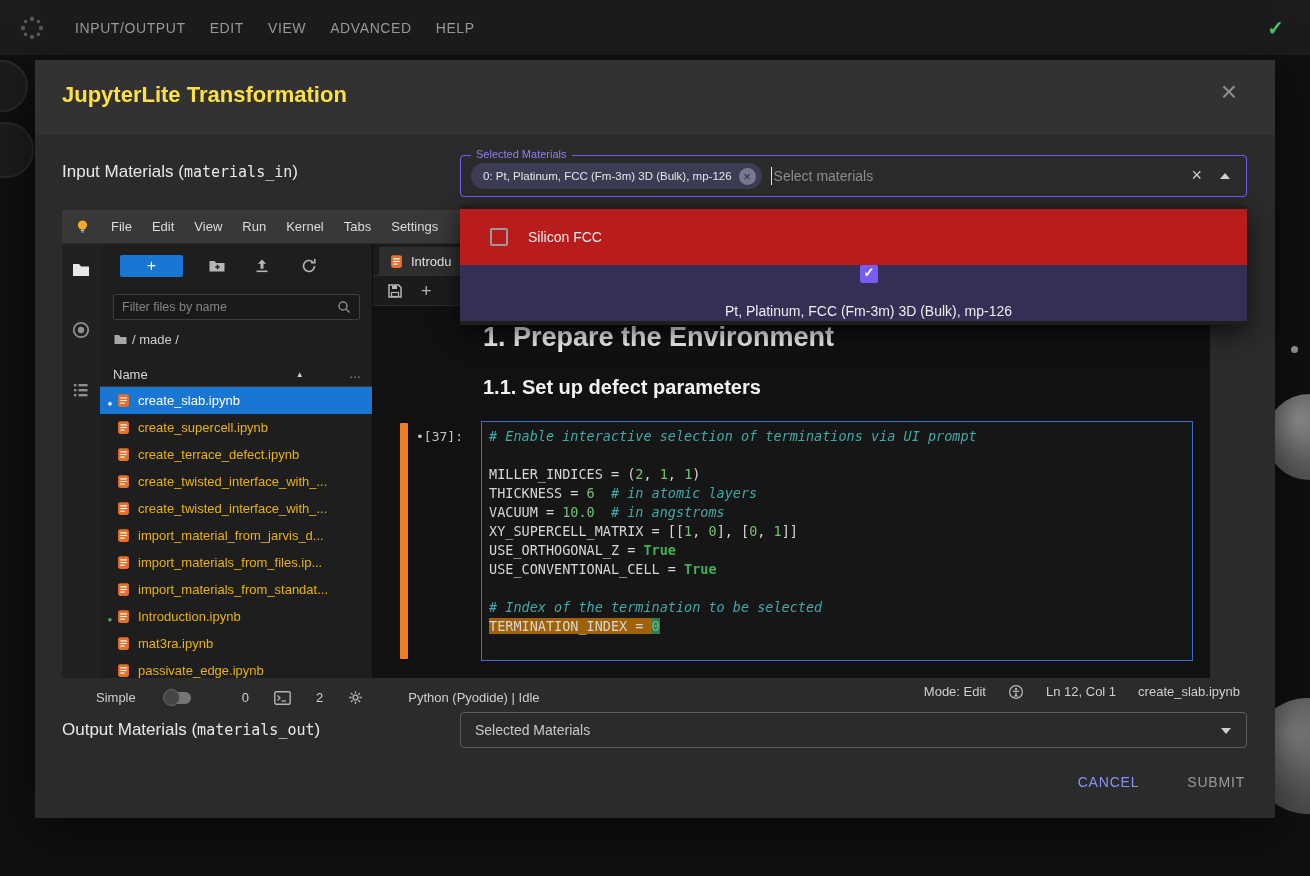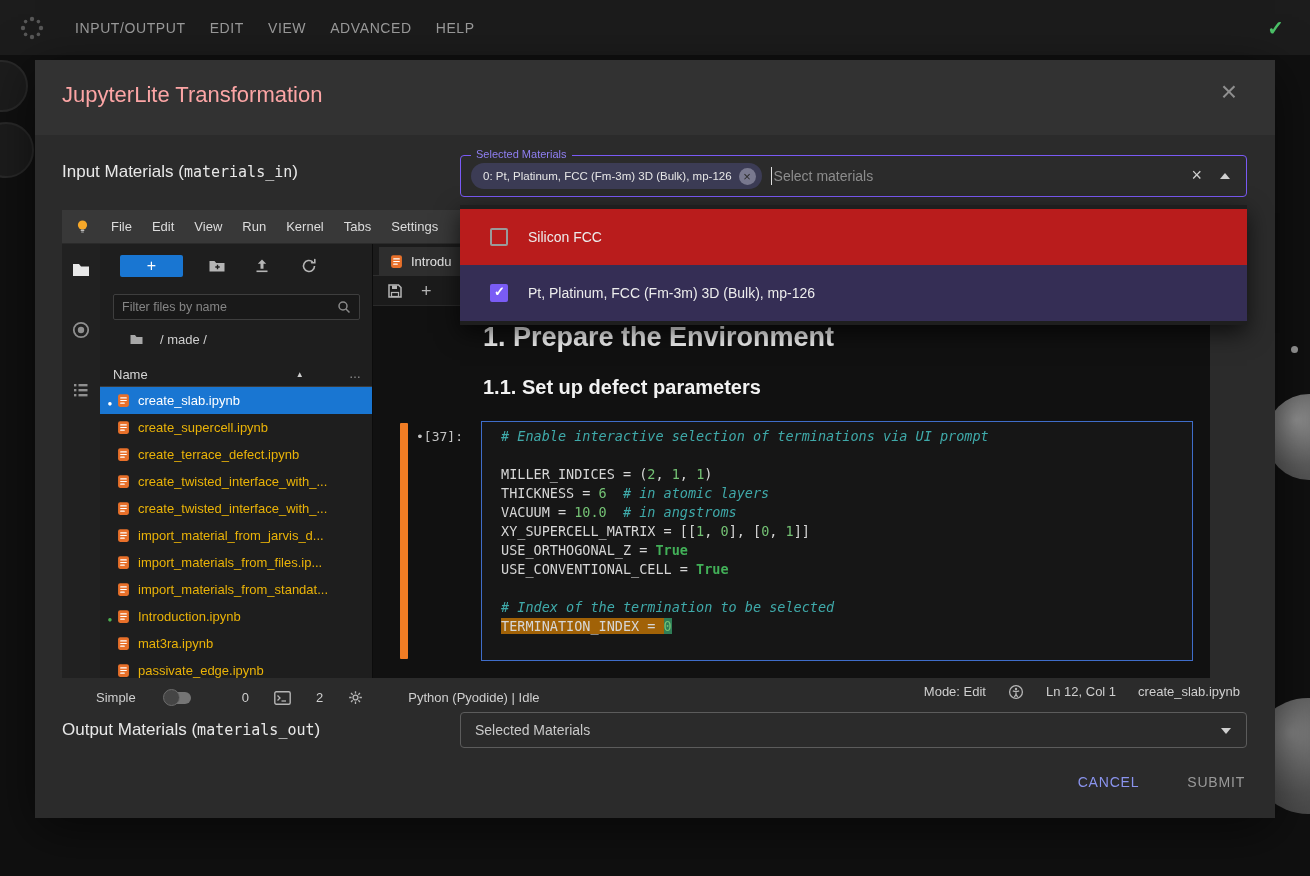--- a/index.html
+++ b/index.html
@@ -26,21 +26,21 @@
         background:radial-gradient(circle at 35% 30%, #c9c9c9, #808080 55%, #5f5f5f); }
   .dot-sm { position:absolute; left:1291px; top:346px; width:7px; height:7px; border-radius:50%;
             background:#ededed; z-index:1; }
   .overlay { position:absolute; left:0; top:55px; width:100%; height:821px;
              background:rgba(0,0,0,.35); z-index:2; }
 
   
   .modal { position:absolute; left:35px; top:60px; width:1240px; height:758px; background:#2b2b2b;
            z-index:3; box-shadow:0 12px 48px rgba(0,0,0,.55); }
   .modal-header { position:absolute; left:0; top:0; width:100%; height:75px; background:#323232; }
-  .modal-title { position:absolute; left:27px; top:22px; font-size:22px; font-weight:400; color:#fca5a5; }
+  .modal-title { position:absolute; left:27px; top:22px; font-size:22px; font-weight:700; color:#fde047; }
   .modal-close { position:absolute; right:38px; top:18px; font-size:28px; color:#8f8f8f; cursor:pointer; line-height:1; }
 
   .io-label { position:absolute; font-size:17px; color:#e8e8e8; }
   .io-label code { font-family:"DejaVu Sans Mono", monospace; font-size:15px; }
   .in-label { left:27px; top:102px; }
   .out-label { left:27px; top:660px; }
 
   
   .mat-select { position:absolute; left:425px; top:95px; width:787px; height:42px;
                 border:1px solid #7a5af5; border-radius:4px; display:flex; align-items:center;
@@ -59,21 +59,21 @@
              border-left:5px solid transparent; border-right:5px solid transparent;
              border-bottom:6px solid #cfcfcf; }
   .chev-down { position:absolute; right:15px; top:15px; width:0; height:0;
                border-left:5px solid transparent; border-right:5px solid transparent;
                border-top:6px solid #cfcfcf; }
 
   .mat-dropdown { position:absolute; left:425px; top:145px; width:787px; background:#1e1e1e;
                   padding:4px 0; box-shadow:0 8px 22px rgba(0,0,0,.65); z-index:6; }
   .mat-option { height:56px; display:flex; align-items:center; gap:20px; padding-left:30px;
                 background:#b91c1c; cursor:pointer; }
-  .mat-option.selected { background:#352e55; }
+  .mat-option.selected { background:#352e55;flex-direction:column; }
   .cbx { width:18px; height:18px; border:2px solid #9a9a9a; border-radius:2px; flex:none; position:relative; }
   .cbx.checked { border-color:#7a5cf5; background:#7a5cf5; }
   .cbx.checked::after { content:"✓"; position:absolute; left:2px; top:-2px; color:#fff;
                         font-size:13px; font-weight:bold; }
   .mat-option-label { font-size:14px; color:#ededed; }
 
   
   .jlab { position:absolute; left:27px; top:150px; width:1148px; height:468px; background:#111;
           overflow:hidden; z-index:4; }
   .jl-menubar { position:absolute; left:0; top:0; width:100%; height:34px; background:#383838;
@@ -93,21 +93,21 @@
   .fb-new { position:absolute; left:20px; top:11px; width:63px; height:22px; background:#1976d2;
             border:none; border-radius:2px; color:#fff; font-size:16px; line-height:20px; cursor:pointer; }
   .fb-icon { position:absolute; top:13px; color:#b5b5b5; cursor:pointer; }
   .fbi1 { left:108px; } .fbi2 { left:153px; } .fbi3 { left:200px; }
   .fb-filter { position:absolute; left:13px; top:50px; width:247px; height:26px; background:#191919;
                border:1px solid #3e3e3e; border-radius:2px; display:flex; align-items:center; }
   .fb-filter input { flex:1; min-width:0; background:transparent; border:none; outline:none; color:#ddd;
                      font-size:12.5px; padding:0 8px; font-family:"Liberation Sans", sans-serif; }
   .fb-filter input::placeholder { color:#858585; }
   .search-ic { color:#8a8a8a; margin-right:8px; display:flex; }
-  .fb-breadcrumb { position:absolute; left:29px; top:88px; display:flex; align-items:center; gap:16px;
+  .fb-breadcrumb { position:absolute; left:13px; top:88px; display:flex; align-items:center; gap:4px;
                    font-size:13px; color:#cfcfcf; cursor:pointer; }
   .bc-folder { color:#a8a8a8; display:flex; }
   .fb-header { position:absolute; left:0; top:118px; width:100%; height:25px; border-bottom:1px solid #3a3a3a;
                display:flex; align-items:center; padding:0 10px 0 13px; font-size:13px; color:#d6d6d6; cursor:pointer; }
   .sort-caret { font-size:8px; margin-left:148px; color:#cfcfcf; }
   .hdr-dots { margin-left:auto; color:#9a9a9a; font-size:12px; letter-spacing:1px; }
   .fb-list { position:absolute; left:0; top:143px; width:100%; height:291px; overflow:hidden; }
   .fb-row { height:27px; display:flex; align-items:center; padding-left:4px; cursor:pointer; }
   .fb-row.selected { background:#1976d2; }
   .row-dot { width:12px; flex:none; text-align:center; }
@@ -129,21 +129,21 @@
   .add-cell { font-size:18px; color:#b5b5b5; cursor:pointer; line-height:1; }
   .nb-content { position:absolute; left:0; top:62px; width:100%; height:372px; background:#111; }
   .md-h1 { position:absolute; left:110px; top:16px; font-size:27px; font-weight:700; color:#f2f2f2; }
   .md-h2 { position:absolute; left:110px; top:70px; font-size:20px; font-weight:700; color:#f2f2f2; }
   .cell { position:absolute; left:0; top:115px; width:100%; height:242px; }
   .cell-bar { position:absolute; left:27px; top:2px; width:8px; height:236px; background:#f07c24;
               border-radius:1px; cursor:pointer; }
   .cell-prompt { position:absolute; left:43px; top:8px; font-family:"DejaVu Sans Mono", monospace;
                  font-size:13px; color:#c4c4c4; }
   .cell-editor { position:absolute; left:108px; top:0; width:712px; height:240px; background:#161616;
-                 border:1px solid #3f6dc9; padding:5px 19px; font-family:"DejaVu Sans Mono", monospace;
+                 border:1px solid #3f6dc9; padding:5px 7px; font-family:"DejaVu Sans Mono", monospace;
                  font-size:13.5px; line-height:19px; color:#d6d6d6; cursor:text; }
   .code-line { white-space:pre; height:19px; }
   .com { color:#3fa9a9; font-style:italic; }
   .kw  { color:#42b058; font-weight:700; }
   .num { color:#74c274; }
   .selhl { background:#a16207; }
   .num.selhl { background:#2f7d57; }
 
   
   .jl-statusbar { position:absolute; left:27px; top:618px; width:1186px; height:27px; background:#2b2b2b;

